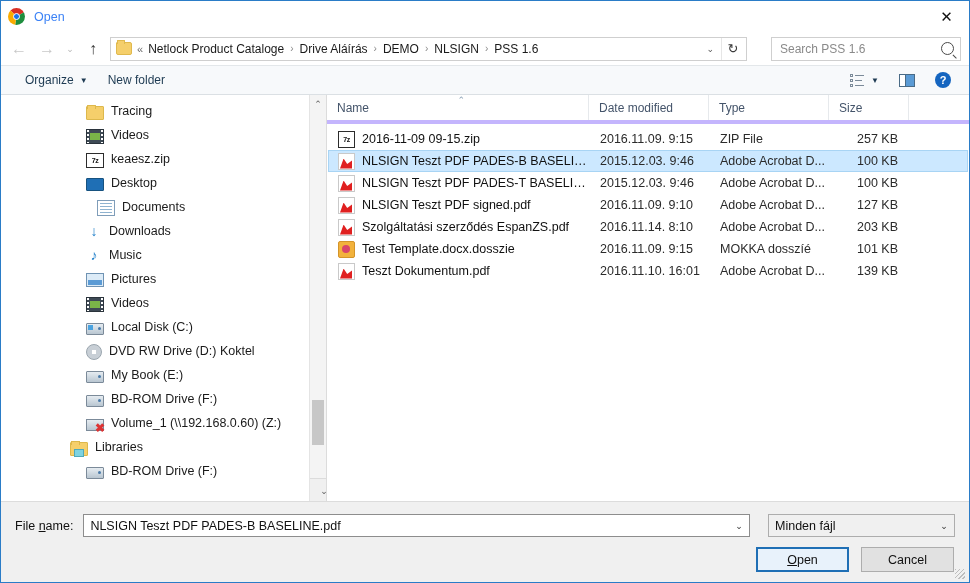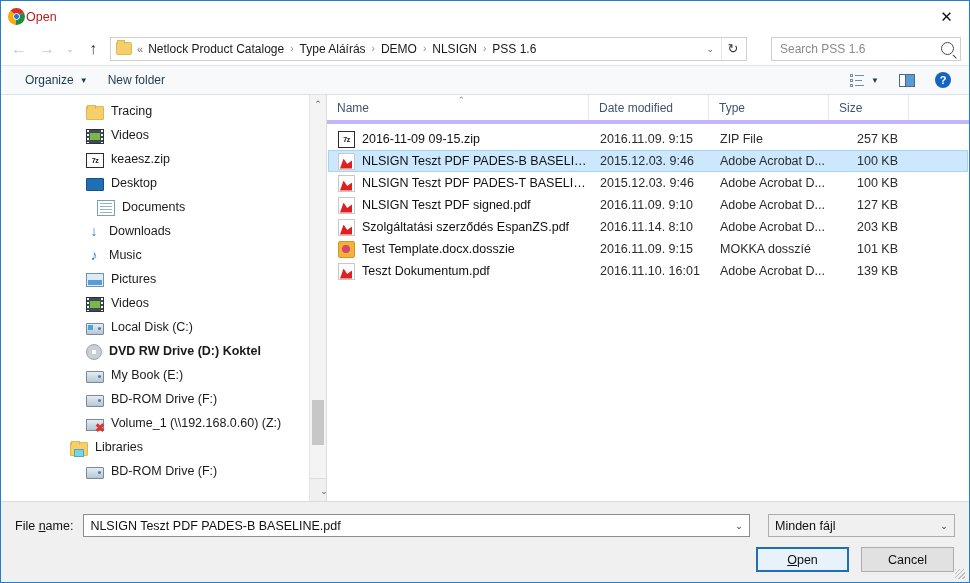--- a/index.html
+++ b/index.html
@@ -21,21 +21,21 @@
   .titlebar{
     height:31px;min-height:31px;background:#ffffff;
     display:flex;align-items:center;position:relative;
   }
   .chrome-logo{width:17px;height:17px;margin-left:7px;position:relative;border-radius:50%;overflow:hidden;flex:none;}
   .chrome-logo .q1,.chrome-logo .q2,.chrome-logo .q3{position:absolute;width:100%;height:100%;}
   .chrome-logo .q1{background:#d93025;clip-path:polygon(50% 50%,0 0,100% 0,100% 22%);}
   .chrome-logo .q2{background:#1e8e3e;clip-path:polygon(50% 50%,100% 22%,100% 100%,42% 100%);}
   .chrome-logo .q3{background:#f9ab00;clip-path:polygon(50% 50%,42% 100%,0 100%,0 0);}
   .chrome-logo .center{position:absolute;left:28%;top:28%;width:44%;height:44%;border-radius:50%;background:#1a73e8;border:1.5px solid #fff;box-sizing:border-box;}
-  .title-text{margin-left:1px;font-size:12.5px;color:#b91c1c;}
+  .title-text{margin-left:9px;font-size:12.5px;color:#3b82f6;}
   .close-btn{
     position:absolute;right:0;top:0;width:45px;height:31px;
     display:flex;align-items:center;justify-content:center;
     font-size:15px;color:#111;font-family:"Liberation Sans",sans-serif;
   }
 
   
   .navbar{
     height:33px;min-height:33px;display:flex;align-items:center;
     background:#ffffff;padding:0 8px 0 4px;box-sizing:border-box;
@@ -218,21 +218,21 @@
     <div class="navbtn">←</div>
     <div class="navbtn">→</div>
     <div class="navbtn small">⌄</div>
     <div class="navbtn enabled">↑</div>
 
     <div class="crumbbar">
       <div class="crumb-folder"></div>
       <span class="crumb-dbl">«</span>
       <span class="crumb">Netlock Product Cataloge</span>
       <span class="crumb-sep">›</span>
-      <span class="crumb">Type Aláírás</span>
+      <span class="crumb">Drive Aláírás</span>
       <span class="crumb-sep">›</span>
       <span class="crumb">DEMO</span>
       <span class="crumb-sep">›</span>
       <span class="crumb">NLSIGN</span>
       <span class="crumb-sep">›</span>
       <span class="crumb">PSS 1.6</span>
       <span class="crumb-spacer"></span>
       <span class="crumb-chev">⌄</span>
       <div class="refresh-btn">↻</div>
     </div>
@@ -315,21 +315,21 @@
           <div class="tree-item" style="padding-left: 41px;">
             <span class="ti-icon ic-video">
               <i class="inner"></i>
             </span>
             <span class="ti-label">Videos</span>
           </div>
           <div class="tree-item" style="padding-left: 41px;">
             <span class="ti-icon ic-hdd ic-hdd-blue"></span>
             <span class="ti-label">Local Disk (C:)</span>
           </div>
-          <div class="tree-item" style="padding-left: 41px; font-weight: bold;">
+          <div class="tree-item" style="padding-left: 41px;">
             <span class="ti-icon ic-dvd"></span>
             <span class="ti-label">DVD RW Drive (D:) Koktel</span>
           </div>
           <div class="tree-item" style="padding-left: 41px;">
             <span class="ti-icon ic-hdd"></span>
             <span class="ti-label">My Book (E:)</span>
           </div>
           <div class="tree-item" style="padding-left: 41px;">
             <span class="ti-icon ic-hdd"></span>
             <span class="ti-label">BD-ROM Drive (F:)</span>

